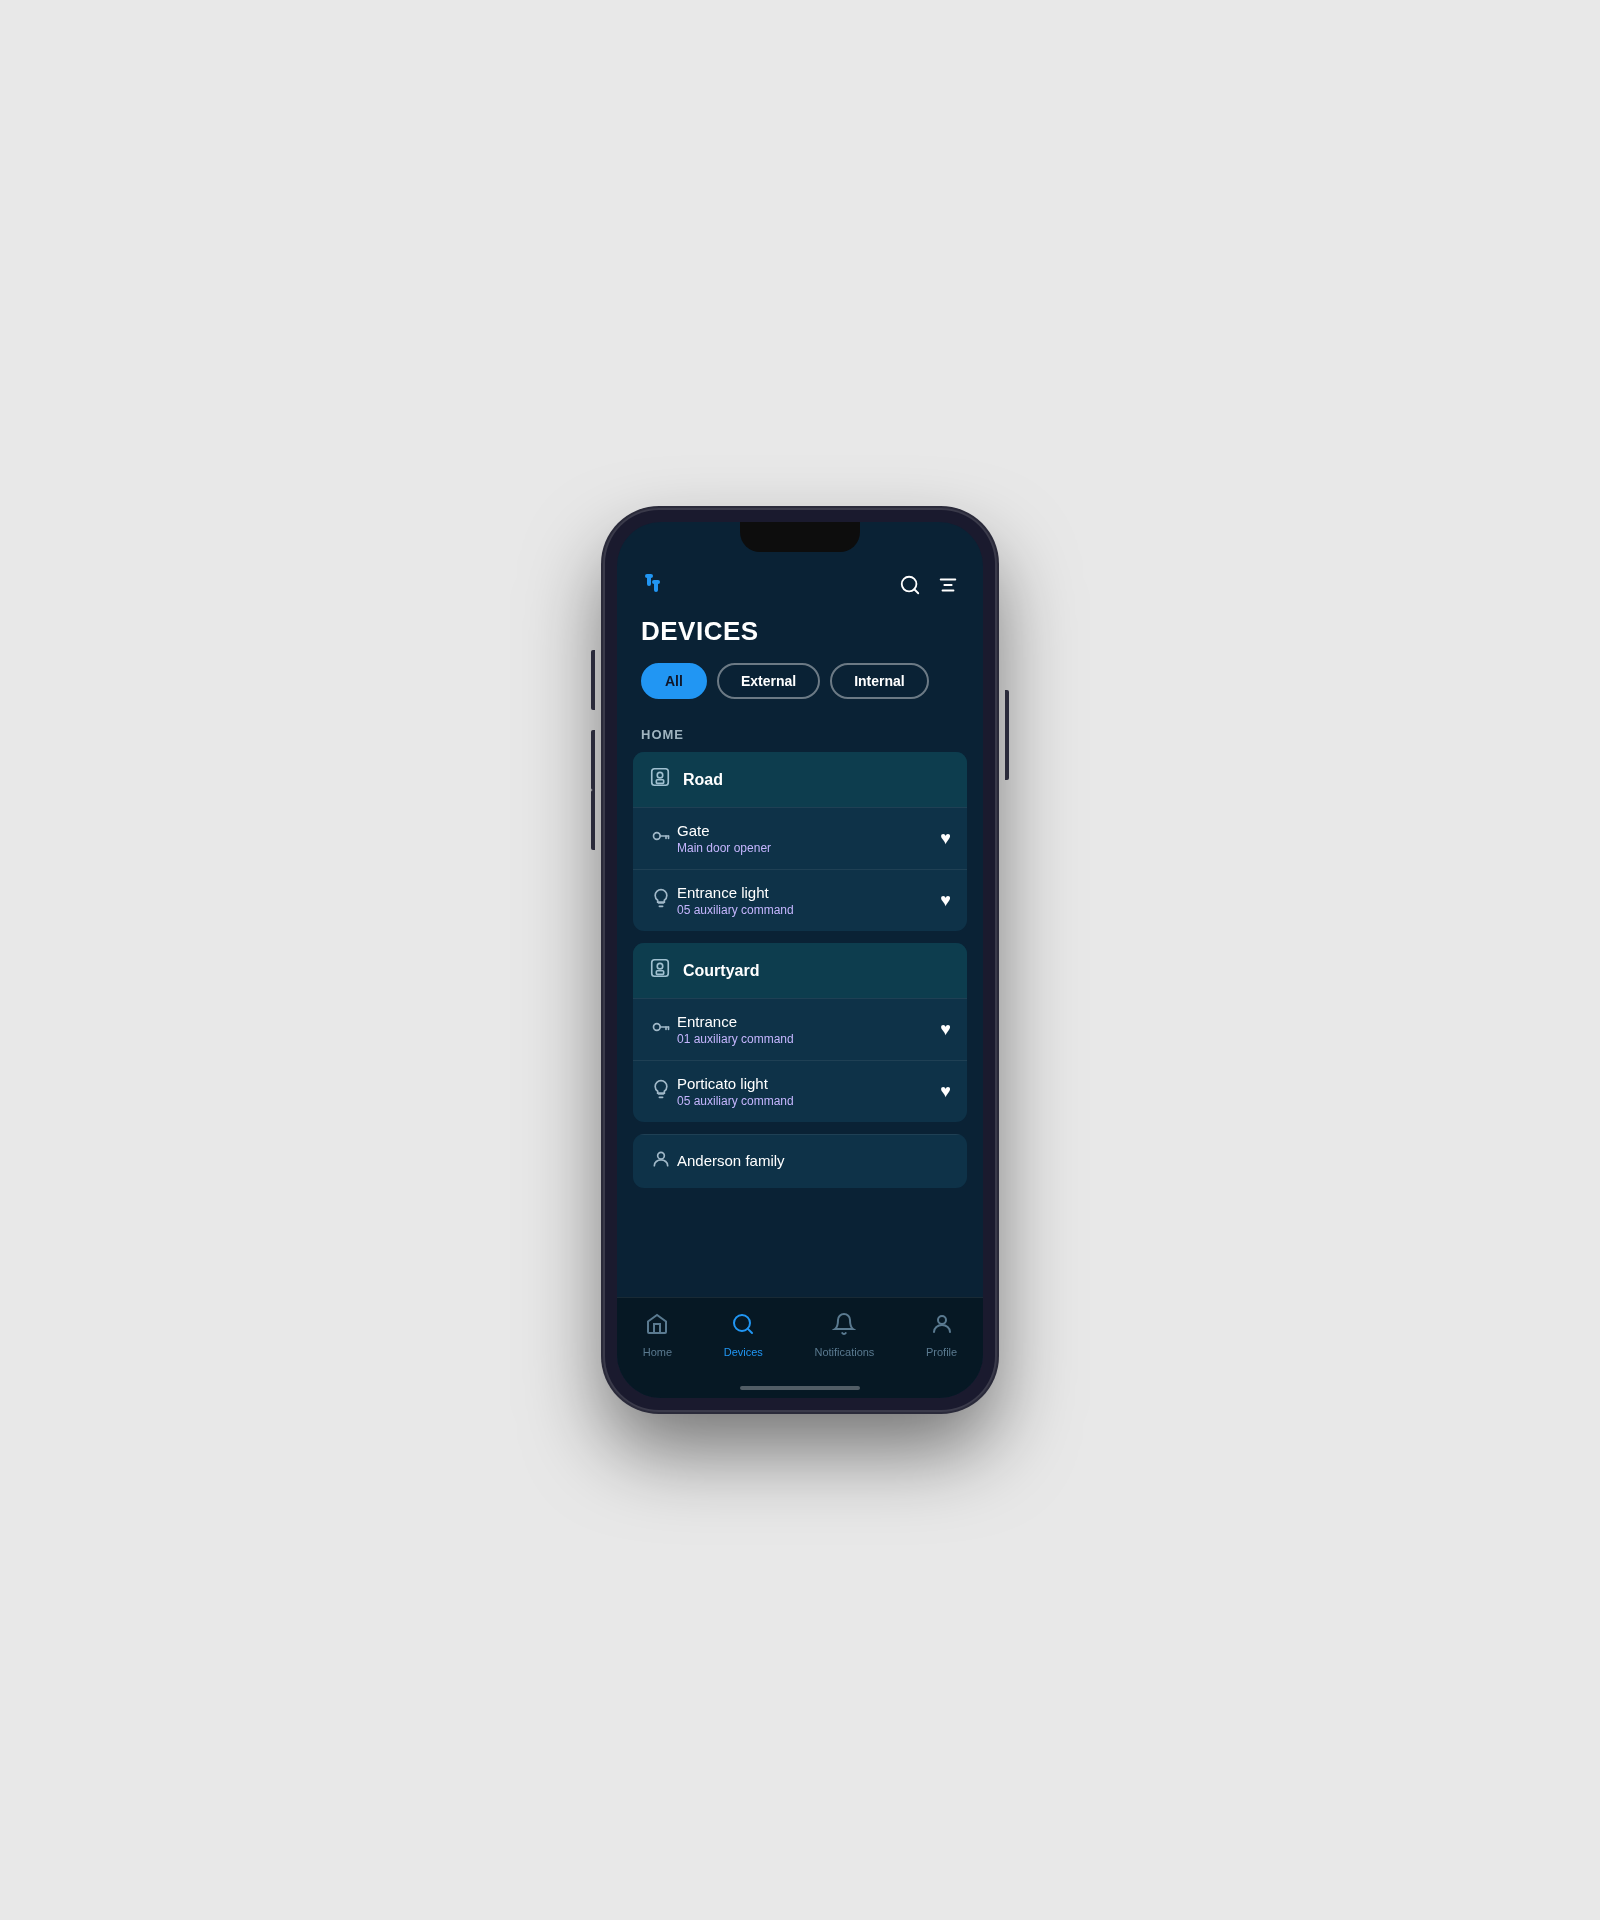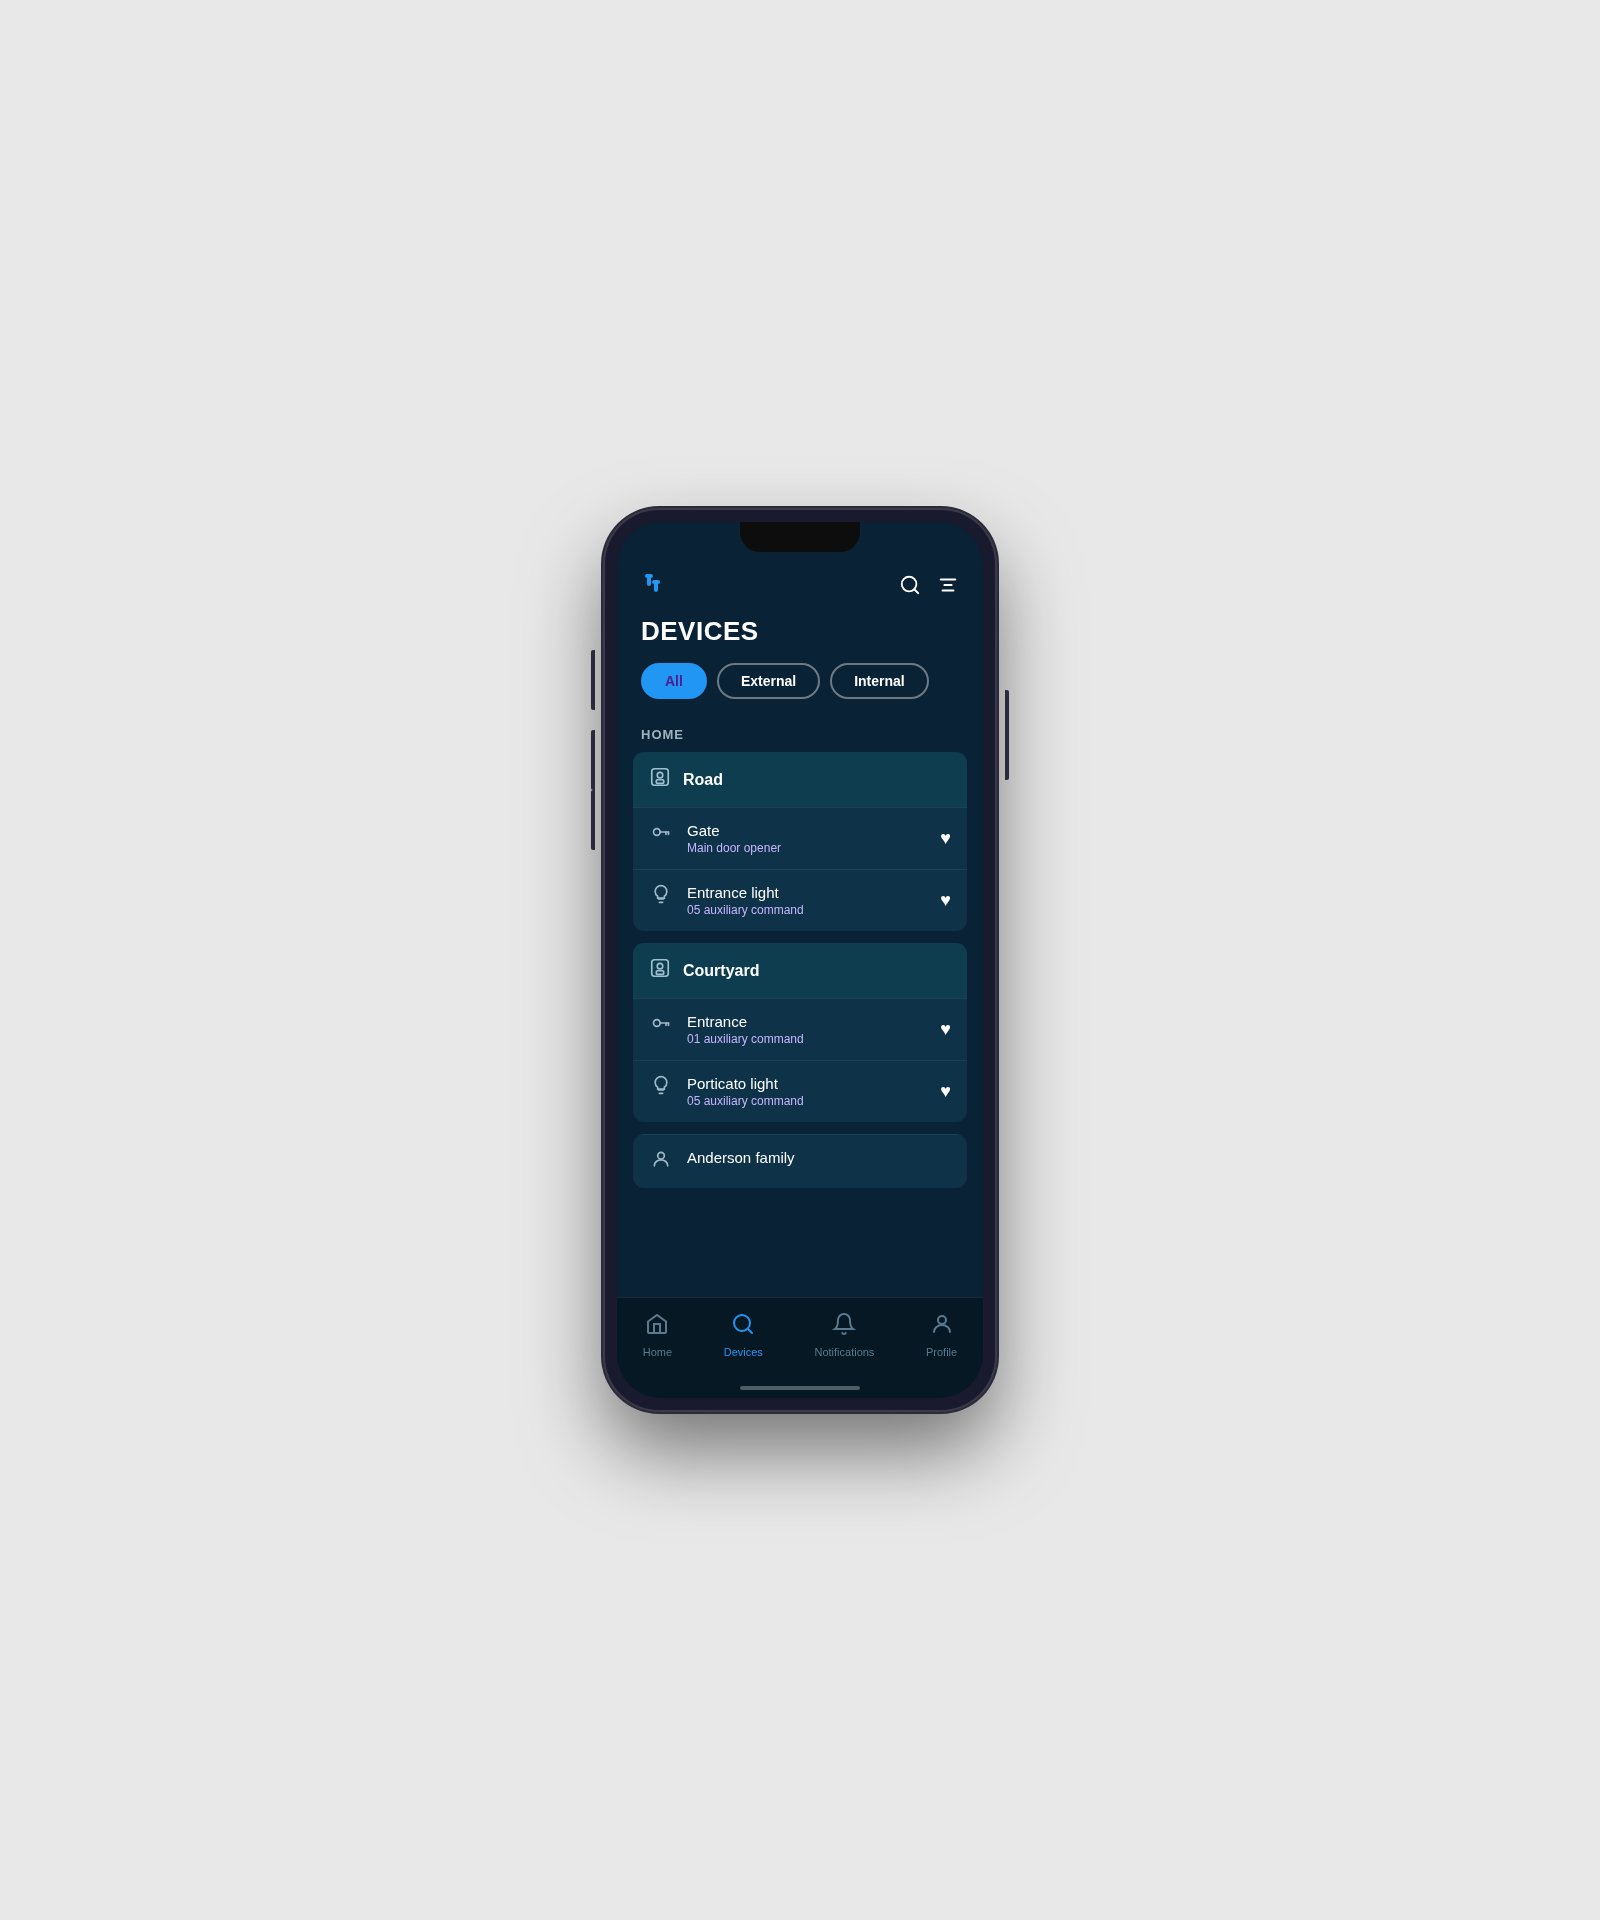--- a/index.html
+++ b/index.html
@@ -126,21 +126,21 @@
       padding: 8px 22px;
       border-radius: 20px;
       font-size: 14px;
       font-weight: 600;
       cursor: pointer;
       border: 2px solid transparent;
     }
 
     .filter-tab.active {
       background: #2196F3;
-      color: #4c1d95;
+      color: #0f172a;
       border-color: #2196F3;
     }
 
     .filter-tab.inactive {
       background: transparent;
       color: #ffffff;
       border-color: rgba(255,255,255,0.4);
     }
 
     
@@ -193,22 +193,22 @@
     .device-item {
       padding: 14px 16px;
       display: flex;
       align-items: center;
       justify-content: space-between;
       border-top: 1px solid rgba(255,255,255,0.07);
     }
 
     .device-left {
       display: flex;
-      align-items: flex-start;
-      gap: 14px;
+      align-items: center;
+      gap: 4px;
     }
 
     .device-icon {
       color: #a0b8c8;
       font-size: 18px;
       width: 24px;
       text-align: center;
     }
 
     .device-info {}

